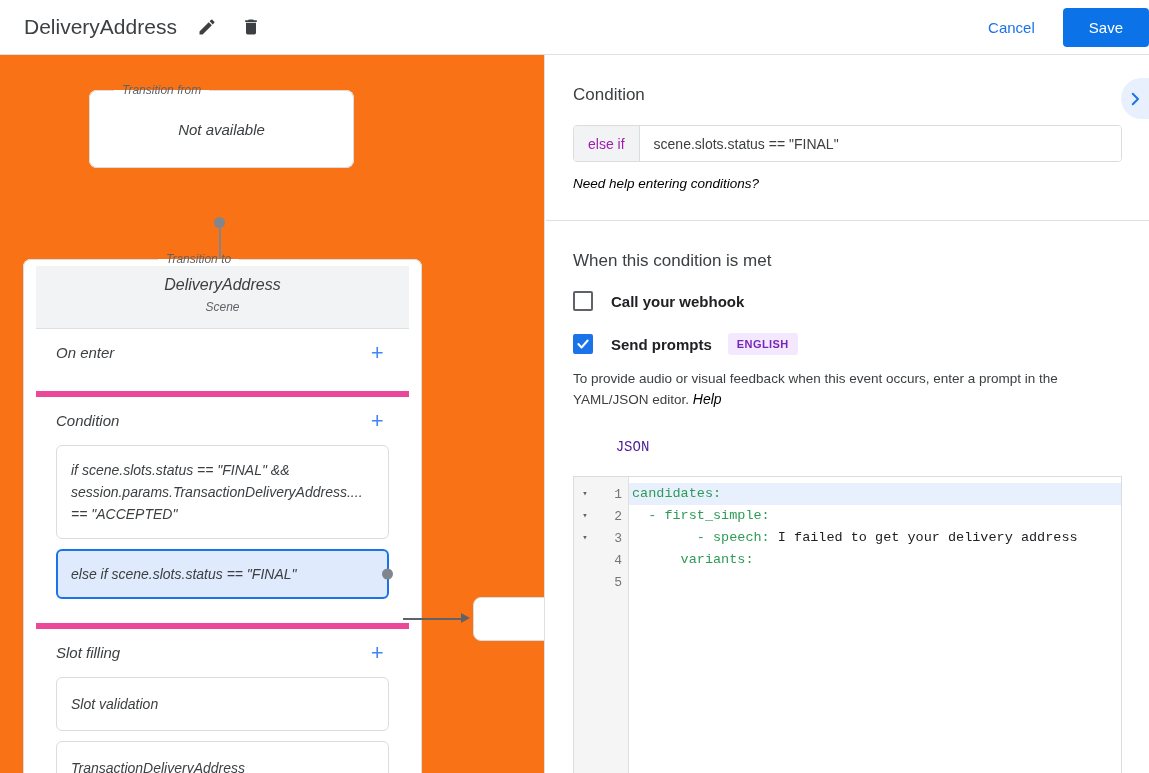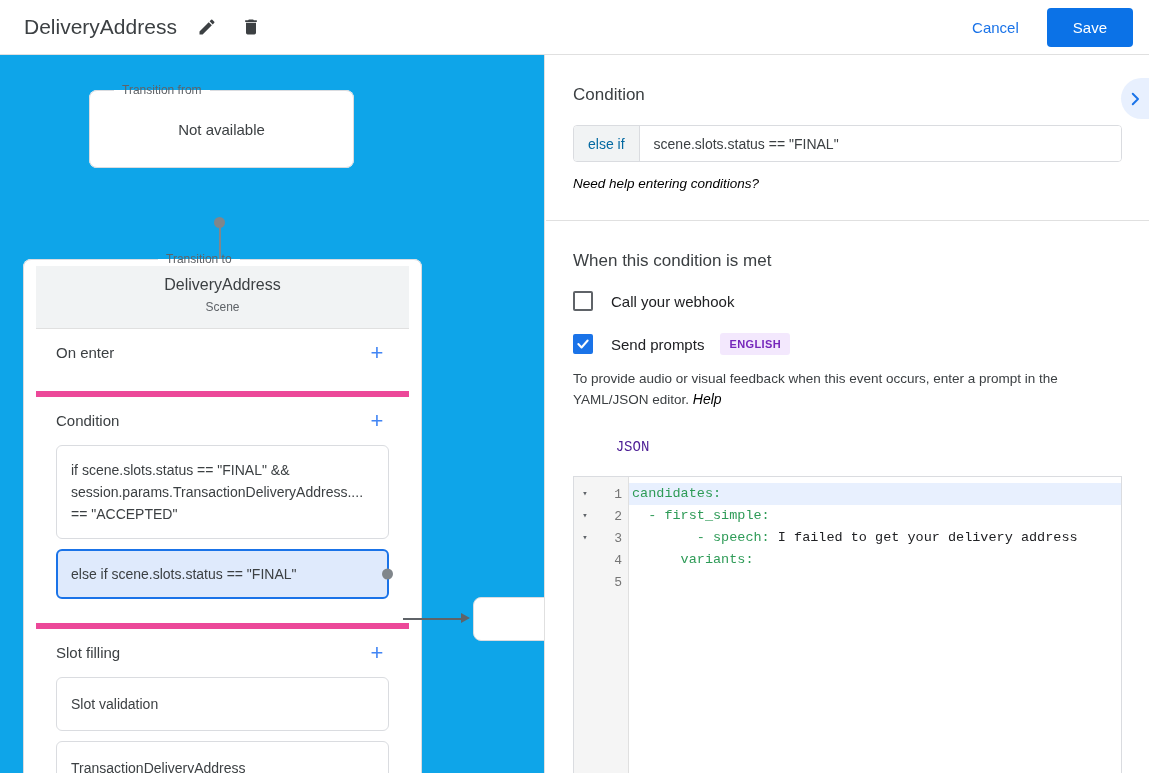--- a/index.html
+++ b/index.html
@@ -28,43 +28,43 @@
   }
   .icon-btn {
     width: 28px; height: 28px;
     margin-left: 16px;
     display: flex; align-items: center; justify-content: center;
     cursor: pointer;
   }
   .icon-btn svg { display: block; }
   .topbar-right {
     margin-left: auto; display: flex; 
-    padding-right: 16px;
   }
   .cancel-btn {
     color: #1a73e8; font-size: 15px; font-weight: 500;
     padding: 8px 14px; cursor: pointer; background: none; border: none;
     font-family: inherit;
   }
   .save-btn {
     background: #0b72e7; color: #fff;
     font-size: 15px; font-weight: 500;
     border: none; border-radius: 4px;
     padding: 0 26px; height: 39px;
     margin-left: 14px; cursor: pointer;
     font-family: inherit;
   }
 
   
   .canvas {
     position: absolute; left: 0; top: 55px;
     width: 545px; height: 718px;
-    background: #0ea5e9;
+    background: #f97316;
     border-right: 1px solid #e0e0e0;
     overflow: hidden;
+    font-style: italic;
   }
 
   
   .node-fieldset {
     position: absolute;
     border: 1px solid #dadce0;
     border-radius: 8px;
     background: #fff;
   }
   .node-fieldset > legend {
@@ -201,21 +201,21 @@
   .cond-input {
     display: flex; align-items: stretch;
     border: 1px solid #dadce0; border-radius: 4px;
     height: 37px; overflow: hidden;
   }
   .cond-prefix {
     background: #f1f3f4;
     border-right: 1px solid #dadce0;
     display: flex; align-items: center;
     padding: 0 14px;
-    font-size: 14px; color: #0369a1;
+    font-size: 14px; color: #a21caf;
     white-space: nowrap;
   }
   .cond-value {
     flex: 1; border: none; outline: none;
     font-size: 14px; color: #3c4043;
     padding: 0 14px;
     font-family: inherit;
     background: #fff;
   }
   .link {
@@ -229,21 +229,21 @@
   .cbox {
     width: 20px; height: 20px; border-radius: 2px;
     border: 2px solid #5f6368; background: #fff;
     cursor: pointer; flex: none;
   }
   .cbox.checked {
     background: #1a73e8; border-color: #1a73e8;
     display: flex; align-items: center; justify-content: center;
   }
   .check-label {
-    font-size: 15px; color: #202124; font-weight: 400;
+    font-size: 15px; color: #202124; font-weight: 700;
     margin-left: 18px;
   }
   .badge {
     background: #f3e8fd; color: #7627bb;
     font-size: 11px; font-weight: 700; letter-spacing: .4px;
     padding: 5px 9px; border-radius: 3px;
     margin-left: 16px;
   }
   .helper-text {
     font-size: 13.5px; color: #3c4043; line-height: 20px;

